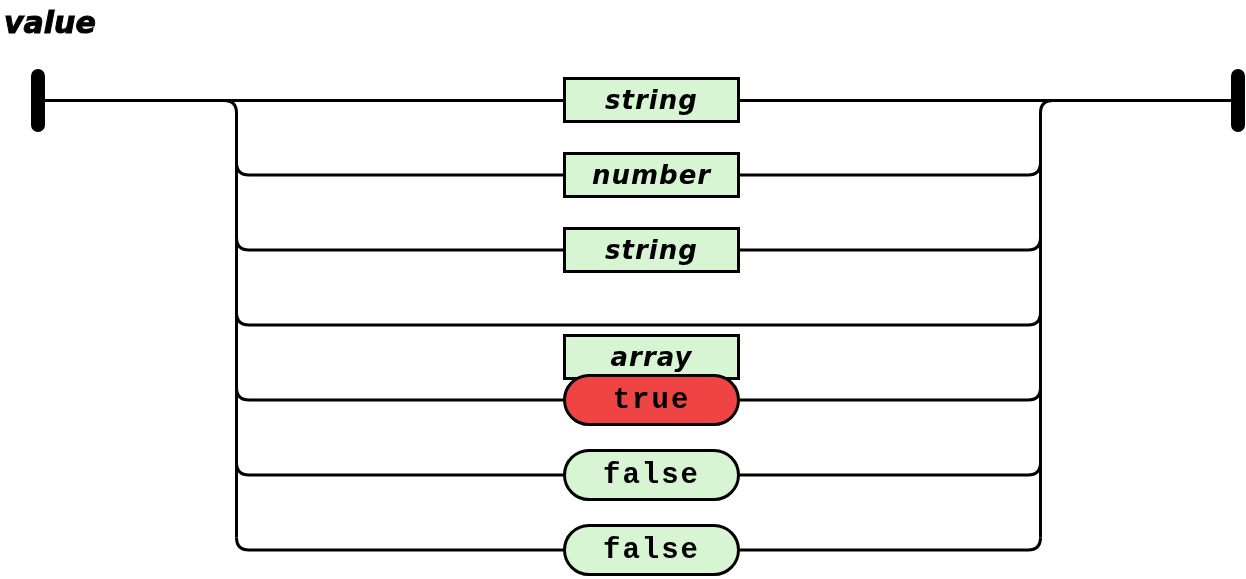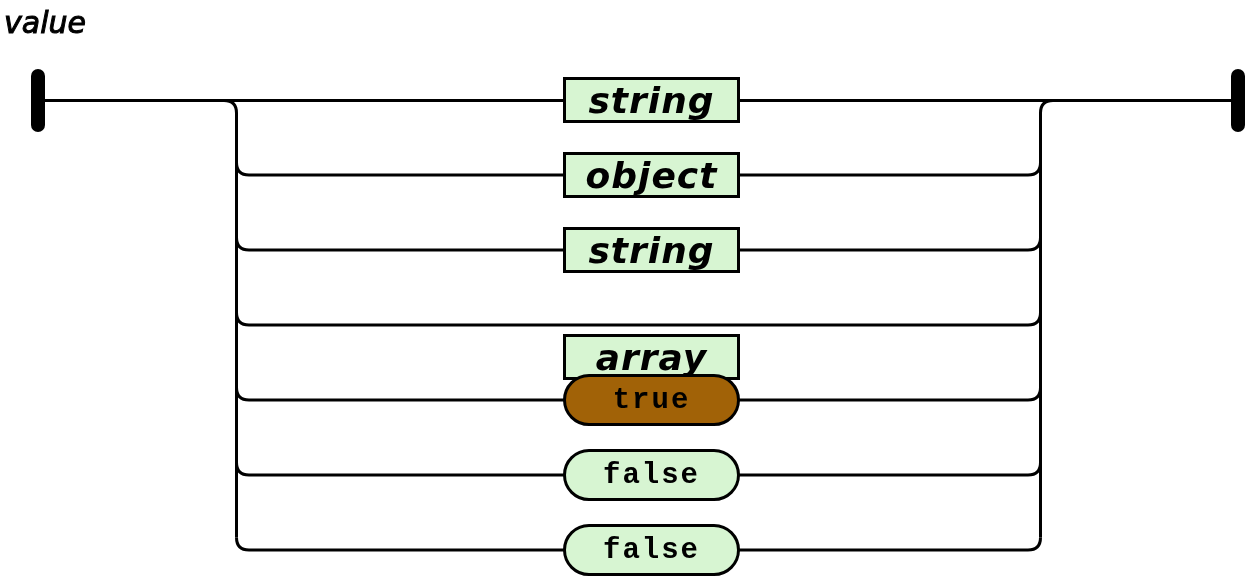--- a/index.html
+++ b/index.html
@@ -10,21 +10,21 @@
     background: #ffffff;
     overflow: hidden;
     font-family: "DejaVu Sans", sans-serif;
   }
   .rule-title {
     position: absolute;
     left: 4px;
     top: 5px;
     font-family: "DejaVu Sans", sans-serif;
     font-style: italic;
-    font-weight: 400;
+    font-weight: 700;
     font-size: 30px;
     color: #000000;
     text-align: right;
     -webkit-text-stroke: 1px #000;
   }
   .rails {
     position: absolute;
     left: 0; top: 0;
     z-index: 1;
   }
@@ -38,21 +38,21 @@
     align-items: center;
     justify-content: center;
     z-index: 2;
     color: #000000;
   }
   .node.nonterminal {
     height: 46px;
     font-family: "DejaVu Sans", sans-serif;
     font-style: italic;
     font-weight: 700;
-    font-size: 36px;
+    font-size: 26px;
     letter-spacing: 1px;
   }
   .node.terminal {
     height: 52px;
     border-radius: 26px;
     font-family: "Liberation Mono", monospace;
     font-weight: 700;
     font-size: 29px;
     letter-spacing: 2px;
   }
@@ -77,20 +77,20 @@
 
     <path class="rail" d="M236.5 162.5 Q236.5 175 249 175 H1028 Q1040.5 175 1040.5 162.5" stroke="#000000"></path>
     <path class="rail" d="M236.5 237.5 Q236.5 250 249 250 H1028 Q1040.5 250 1040.5 237.5" stroke="#000000"></path>
     <path class="rail" d="M236.5 312.5 Q236.5 325 249 325 H1028 Q1040.5 325 1040.5 312.5" stroke="#000000"></path>
     <path class="rail" d="M236.5 387.5 Q236.5 400 249 400 H1028 Q1040.5 400 1040.5 387.5" stroke="#000000"></path>
     <path class="rail" d="M236.5 462.5 Q236.5 475 249 475 H1028 Q1040.5 475 1040.5 462.5" stroke="#000000"></path>
     <path class="rail" d="M236.5 537.5 Q236.5 550 249 550 H1028 Q1040.5 550 1040.5 537.5" stroke="#000000"></path>
   </svg>
 
   <div class="node nonterminal" style="top: 77px; background: rgb(215, 245, 210); border-color: rgb(0, 0, 0); color: rgb(0, 0, 0);">string</div>
-  <div class="node nonterminal" style="top: 152px; background: rgb(215, 245, 210); border-color: rgb(0, 0, 0); color: rgb(0, 0, 0);">object</div>
+  <div class="node nonterminal" style="top: 152px; background: rgb(215, 245, 210); border-color: rgb(0, 0, 0); color: rgb(0, 0, 0);">number</div>
   <div class="node nonterminal" style="top: 227px; background: rgb(215, 245, 210); border-color: rgb(0, 0, 0); color: rgb(0, 0, 0);">string</div>
   <div class="node nonterminal" style="top: 302px; background: rgb(215, 245, 210); border-color: rgb(0, 0, 0); color: rgb(0, 0, 0); margin-top: 32px;">array</div>
-  <div class="node terminal" style="top: 374px; background: #a16207; border-color: rgb(0, 0, 0); color: rgb(0, 0, 0);">true</div>
+  <div class="node terminal" style="top: 374px; background: #ef4444; border-color: rgb(0, 0, 0); color: rgb(0, 0, 0);">true</div>
   <div class="node terminal" style="top: 449px; background: rgb(215, 245, 210); border-color: rgb(0, 0, 0); color: rgb(0, 0, 0);">false</div>
   <div class="node terminal" style="top: 524px; background: rgb(215, 245, 210); border-color: rgb(0, 0, 0); color: rgb(0, 0, 0);">false</div>
 
 </div>
 
 </body></html>

